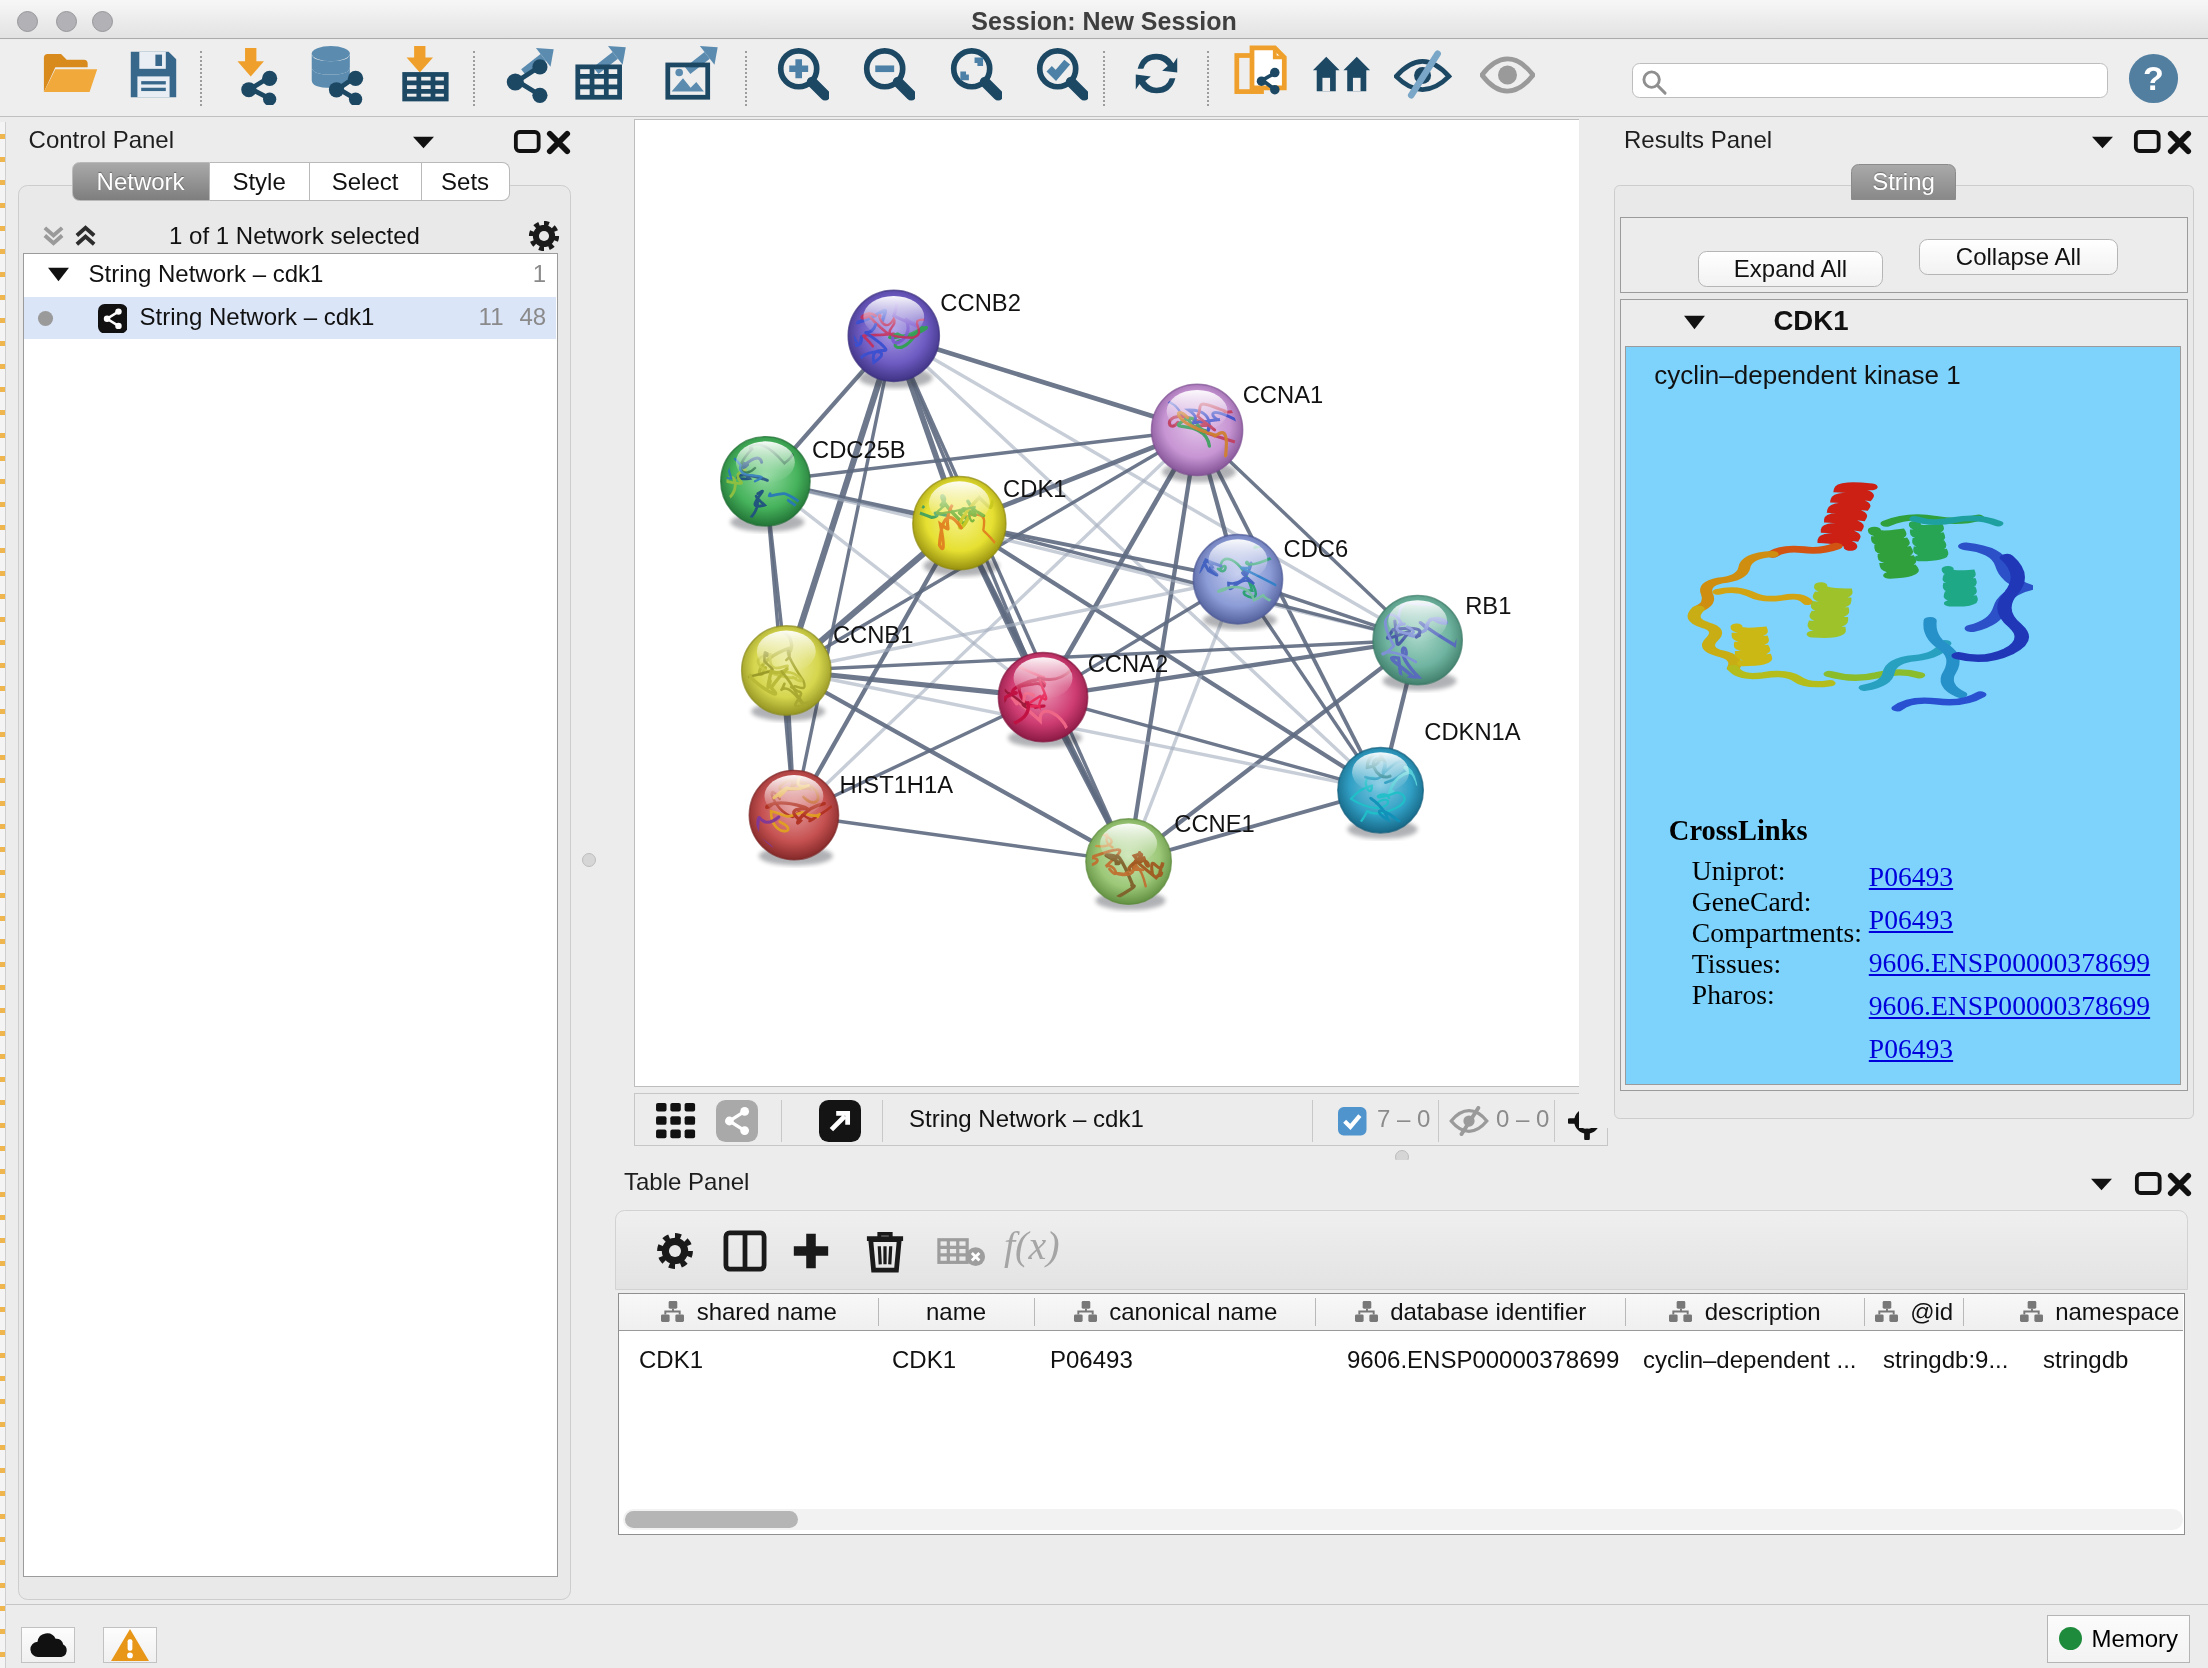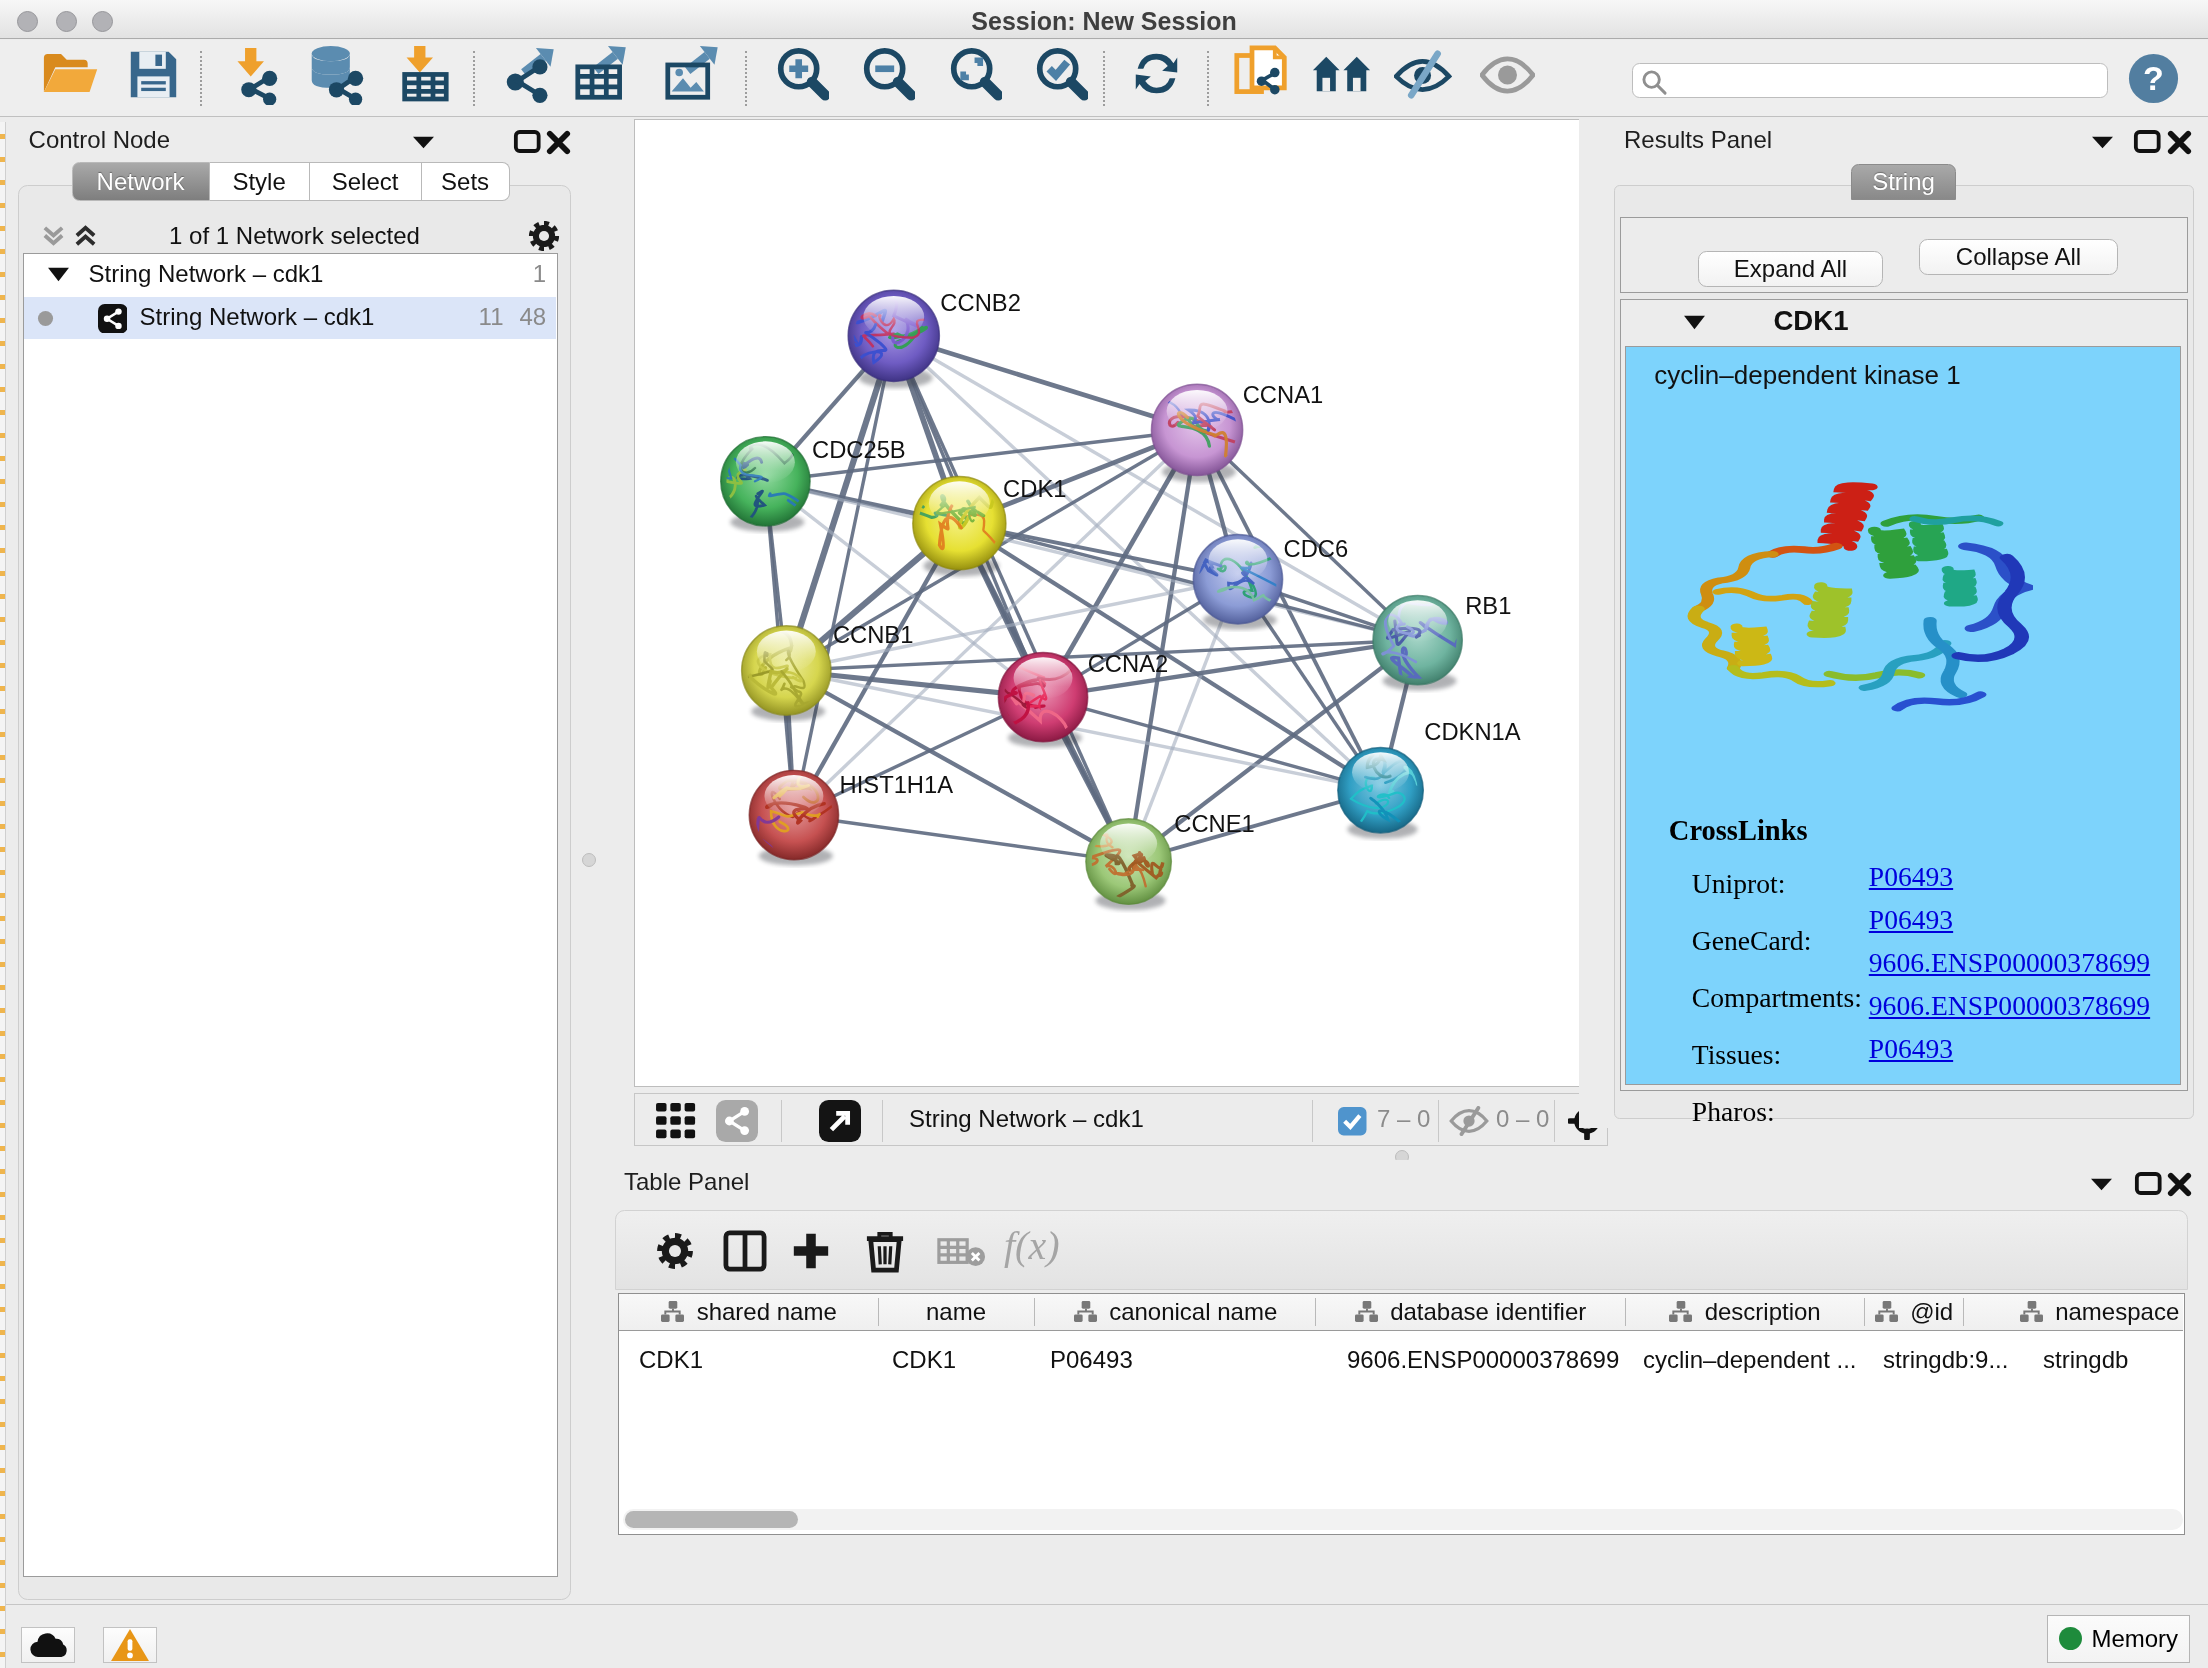--- a/index.html
+++ b/index.html
@@ -253,21 +253,21 @@
       <path d="M17 17 L25 25" stroke="#8f8f8f" stroke-width="3" stroke-linecap="round"></path>
     </svg>
   </div>
 
   <svg class="ticon" style="left:2128px; top:13.3px;" width="51" height="51" viewBox="0 0 54 54">
     <circle cx="27" cy="27" r="26" fill="#527ea0"></circle>
     <text x="27" y="39" font-size="36" font-weight="bold" fill="#fff" text-anchor="middle" font-family="Liberation Sans">?</text>
   </svg>
 </div>
 <div class="abs" id="cpanel">
-  <div class="wtitle" style="position:absolute; left:21px; top:7.6px;">Control Node</div>
+  <div class="wtitle" style="position:absolute; left:21px; top:7.6px;">Control Panel</div>
   <div style="position:absolute;left:402px;top:13.3px;"><svg width="27" height="21" viewBox="0 0 28 22">
           <path d="M3 6 L25 6 L14 18 Z" fill="#111"></path>
         </svg></div>
       <div style="position:absolute;left:505px;top:10.5px;"><svg width="28.5" height="25" viewBox="0 0 30 26">
           <rect x="3" y="3" width="24" height="20" rx="4" fill="none" stroke="#111" stroke-width="4"></rect>
         </svg></div>
       <div style="position:absolute;left:537px;top:10.5px;"><svg width="27" height="27" viewBox="0 0 28 28">
           <path d="M5 5 L23 23 M23 5 L5 23" stroke="#111" stroke-width="6" stroke-linecap="round"></path>
         </svg></div>
   <div class="tabseg" style="left:64px; top:44px;">
@@ -732,21 +732,21 @@
 <path d="M252 200 Q251 210 272 207 Q274 217 253 215 Q251 225 273 222 Q275 232 253 230 Q252 240 273 237 Q275 247 254 245 Q252 255 274 252 Q276 262 254 260" stroke="#1fa886" stroke-width="11"></path>
 <path d="M250 330 q-6 22 -28 26 q-22 4 -24 26 q-2 20 -22 26" stroke="#28a0c0" stroke-width="11"></path>
 <path d="M236 290 q-2 28 12 46 q14 18 6 44 q-8 24 10 40" stroke="#2690c8" stroke-width="12"></path>
 <path d="M268 160 q30 6 34 34 q4 26 22 38 q-20 10 -24 36 q-4 26 -26 36" stroke="#2b50c8" stroke-width="13"></path>
 <path d="M306 180 q18 30 4 62 q-14 30 4 58 q14 24 -6 44 q-22 20 -46 8" stroke="#2038b8" stroke-width="13"></path>
 <path d="M282 420 q-16 18 -40 12 q-24 -6 -36 12" stroke="#2850d0" stroke-width="11"></path>
 <path d="M298 120 q-18 -14 -40 -6 q-20 8 -36 -2" stroke="#1fa0a0" stroke-width="10"></path>
 </g>
           </svg>
       <div style="position:absolute; left:43px; top:468px; font-family:'Liberation Serif',serif; font-size:28.5px; font-weight:bold; color:#000;">CrossLinks</div>
-      <div style="position:absolute; left:66px; top:508px; font-family:'Liberation Serif',serif; font-size:27.6px; color:#000; line-height:57px;">
+      <div style="position:absolute; left:66px; top:508px; font-family:'Liberation Serif',serif; font-size:27.6px; color:#000; line-height:31px;">
         Uniprot:<br>GeneCard:<br>Compartments:<br>Tissues:<br>Pharos:
       </div>
       <div style="position:absolute; left:243px; top:508px; font-family:'Liberation Serif',serif; font-size:27.6px; color:#0000dd; line-height:43px; text-decoration:underline;">
         P06493<br>P06493<br>9606.ENSP00000378699<br>9606.ENSP00000378699<br>P06493
       </div>
     </div>
   </div>
 </div>
 
 <div class="abs" id="tpanel">

